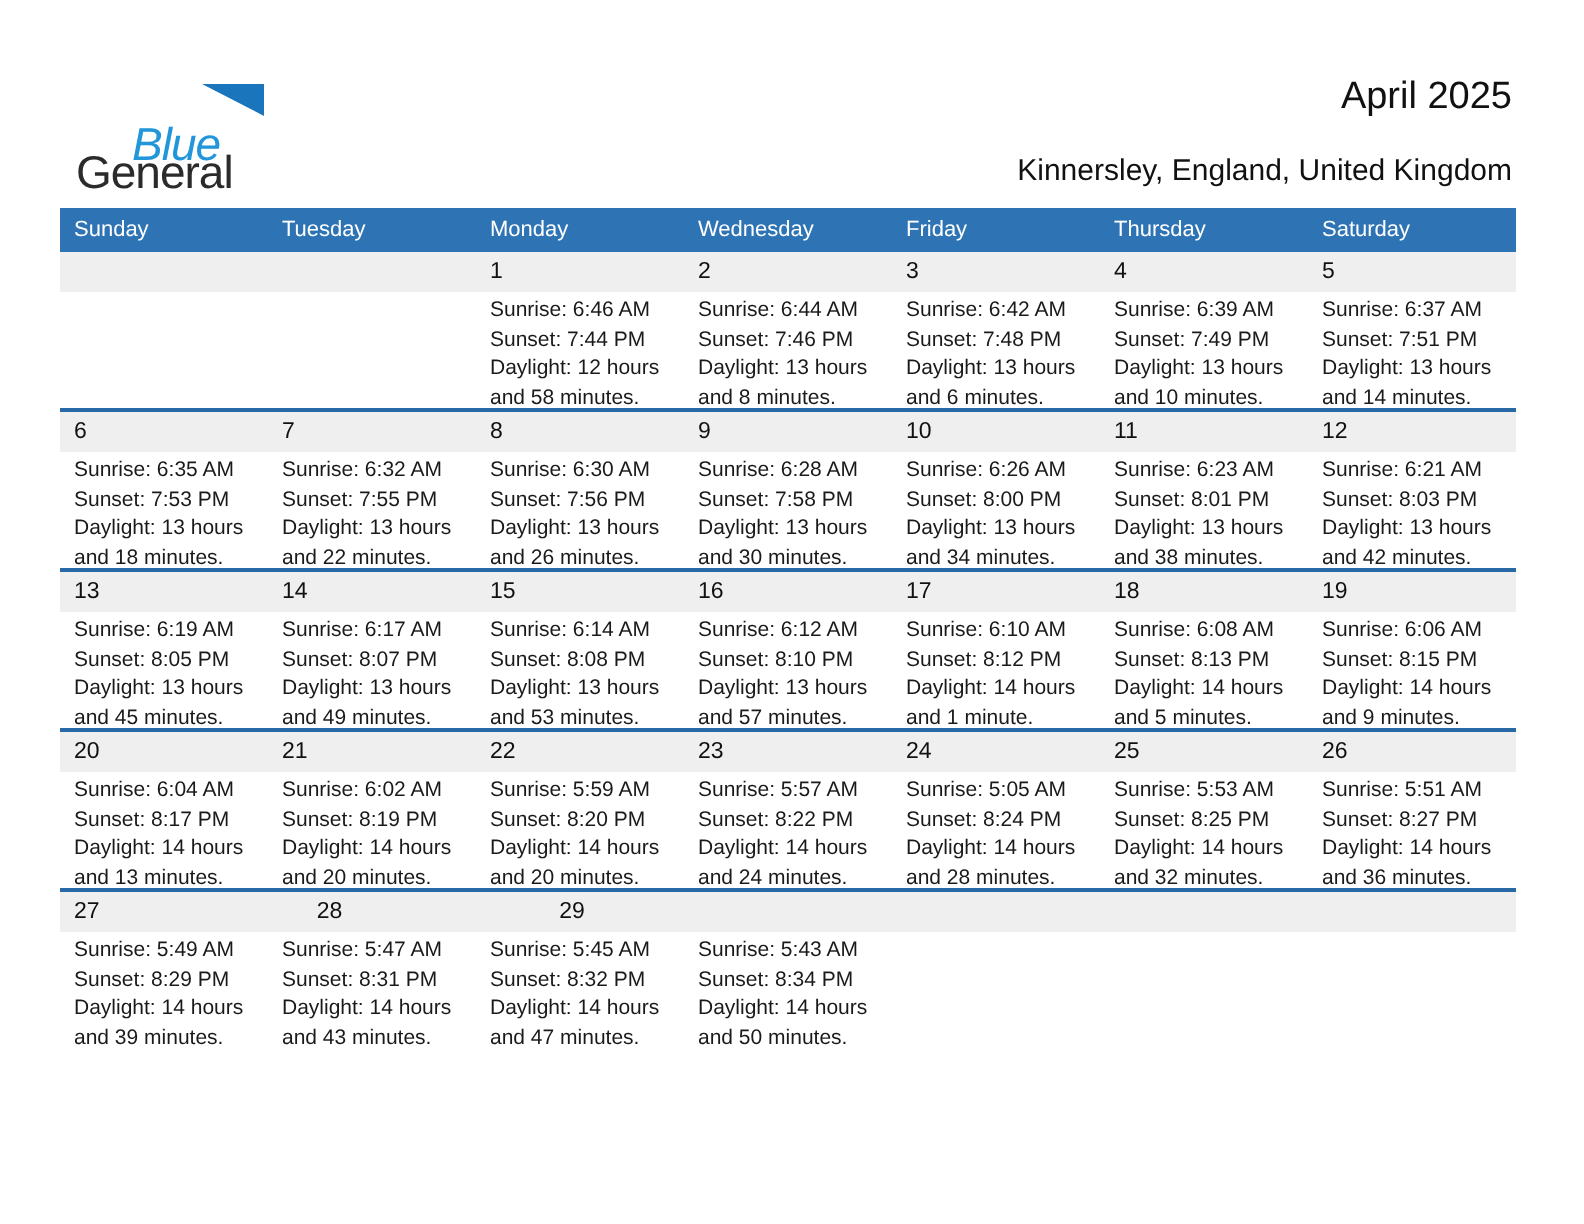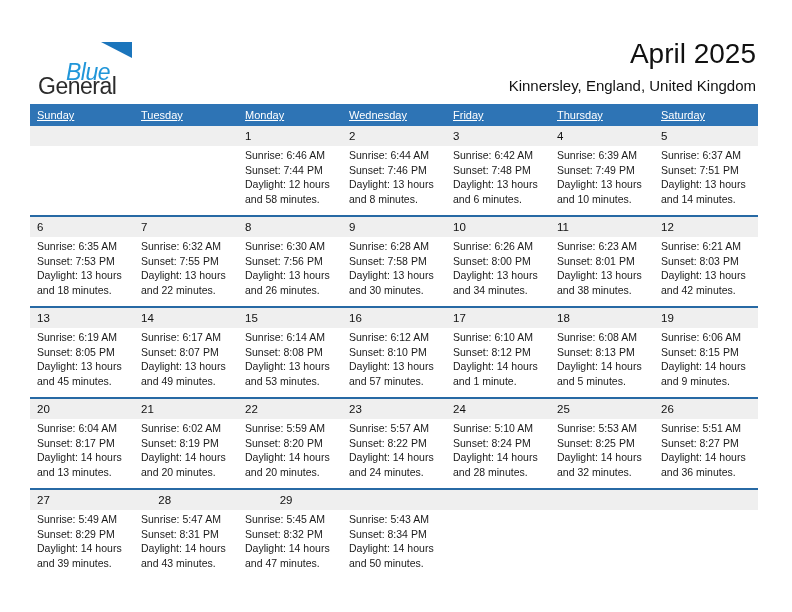--- a/index.html
+++ b/index.html
@@ -16,32 +16,32 @@
     width:792px;height:612px;position:relative;background:#ffffff;
     font-family:"Liberation Sans","DejaVu Sans",sans-serif;color:var(--ink);
     overflow:hidden;
   }
   
   .logo{position:absolute;left:38px;top:38px;width:110px;height:50px;}
   .logo-general{position:absolute;left:0;top:0;font-size:23px;letter-spacing:-0.5px;color:#2b2b2b;margin-top:35px;}
   .logo-triangle{position:absolute;left:63px;top:4px;width:31px;height:16px;
     background:var(--logo-tri-blue);clip-path:polygon(0 0,100% 0,100% 100%);}
   .logo-blue{position:absolute;left:28px;top:21px;font-size:23px;letter-spacing:-0.5px;color:var(--logo-text-blue);font-style:italic;}
-  .page-title{position:absolute;right:36px;top:38px;font-size:28px;color:#111;}
+  .page-title{position:absolute;right:36px;top:38px;font-size:19px;color:#111;}
   .page-subtitle{position:absolute;right:36px;top:77px;font-size:15px;color:#111;text-align:left;}
   
   .calendar{position:absolute;left:30px;top:104px;width:728px;}
   .weekday-row{display:flex;background:var(--header-blue);height:22px;}
   .weekday-cell{flex:1 1 0;color:#ffffff;font-size:11px;line-height:22px;padding-left:7px;
-    white-space:nowrap;overflow:hidden;text-decoration:underline;}
+    white-space:nowrap;overflow:hidden;}
   .week{border-top:2px solid var(--border-blue);}
   .week:first-child{border-top:0;}
   .num-row{display:flex;background:var(--stripe-gray);height:20px;}
   .num-cell{flex:1 1 0;font-size:11.5px;line-height:20px;padding-left:7px;color:#111;}
-  .detail-row{display:flex;height:69px;background:#fff;}
+  .detail-row{display:flex;height:58px;background:#fff;}
   .detail-cell{flex:1 1 0;padding:2px 3px 0 7px;font-size:10.5px;line-height:14.6px;color:var(--ink);}
   .detail-cell .line{white-space:nowrap;overflow:hidden;}
 </style>
 </head>
 <body>
 
 <div class="logo">
   <span class="logo-general">General</span>
   <span class="logo-triangle"></span>
   <span class="logo-blue">Blue</span>
@@ -245,21 +245,21 @@
             <div class="line">Daylight: 14 hours</div>
             <div class="line">and 20 minutes.</div>
           </div>
           <div class="detail-cell">
             <div class="line">Sunrise: 5:57 AM</div>
             <div class="line">Sunset: 8:22 PM</div>
             <div class="line">Daylight: 14 hours</div>
             <div class="line">and 24 minutes.</div>
           </div>
           <div class="detail-cell">
-            <div class="line">Sunrise: 5:10 AM</div>
+            <div class="line">Sunrise: 5:05 AM</div>
             <div class="line">Sunset: 8:24 PM</div>
             <div class="line">Daylight: 14 hours</div>
             <div class="line">and 28 minutes.</div>
           </div>
           <div class="detail-cell">
             <div class="line">Sunrise: 5:53 AM</div>
             <div class="line">Sunset: 8:25 PM</div>
             <div class="line">Daylight: 14 hours</div>
             <div class="line">and 32 minutes.</div>
           </div>

